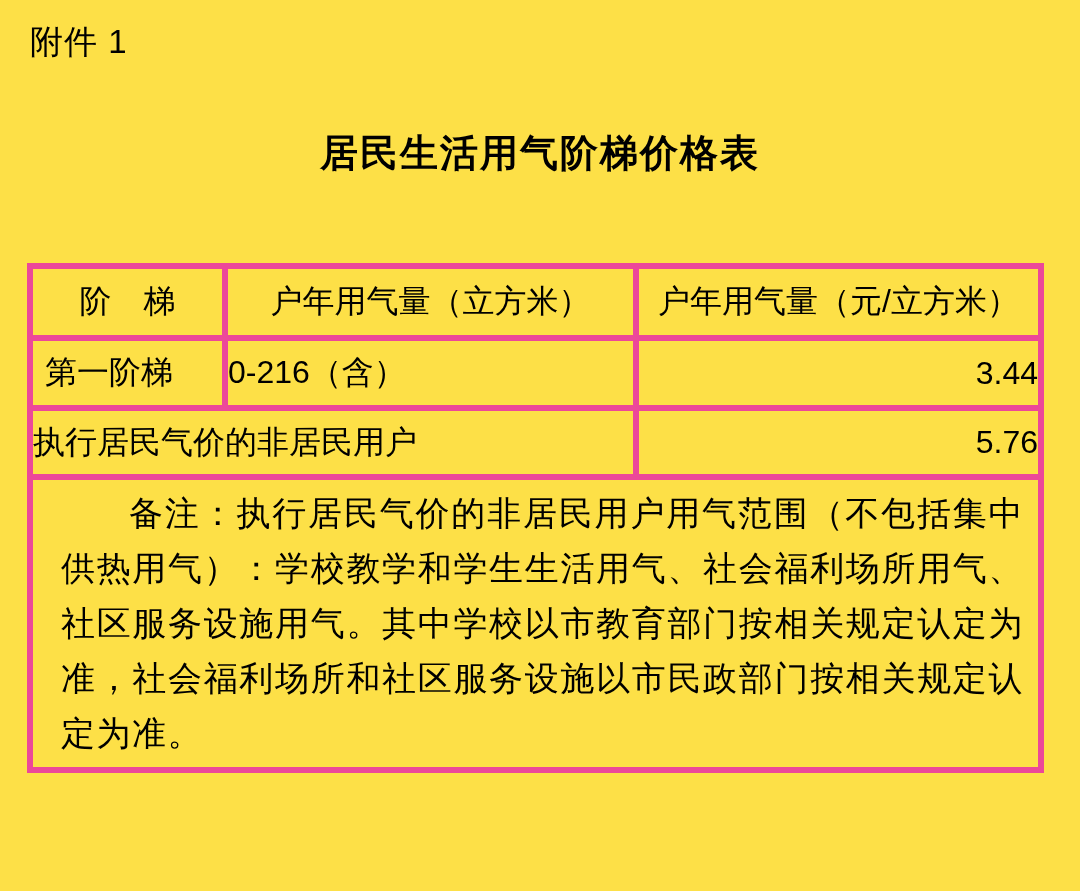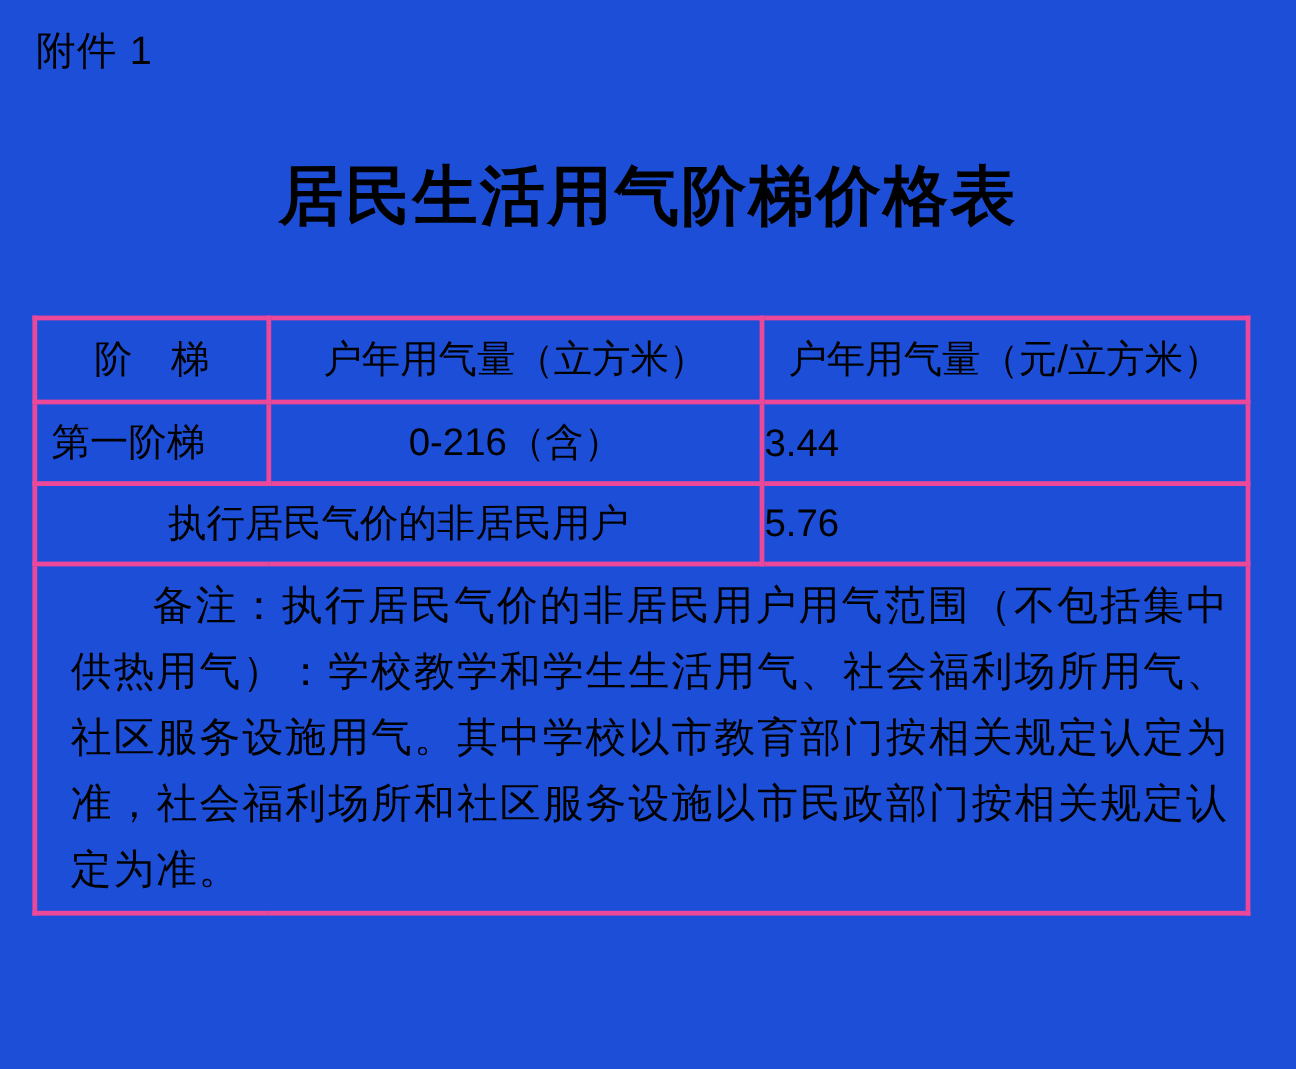--- a/index.html
+++ b/index.html
@@ -1,68 +1,68 @@
 <!DOCTYPE html>
 <html><head>
 <meta charset="utf-8">
 <style>
   html, body { margin: 0; padding: 0; background: #ffffff; }
   .page {
     position: relative;
     width: 1080px;
     height: 891px;
-    background: #1d4ed8;
+    background: #fde047;
     color: #000000;
     font-family: "Liberation Sans", sans-serif;
     overflow: hidden;
   }
   .attachment-label {
     position: absolute;
     left: 30px;
     top: 20px;
     font-size: 33px;
     letter-spacing: 1px;
   }
   .doc-title {
     position: absolute;
     top: 128px;
     left: 0;
     width: 100%;
     text-align: center;
     font-family: "DejaVu Serif", "Liberation Serif", serif;
     font-weight: bold;
-    font-size: 54px;
+    font-size: 38px;
     letter-spacing: 2px;
   }
   table.price-table {
     position: absolute;
     left: 27px;
     top: 263px;
     width: 1011px;
     border-collapse: collapse;
     table-layout: fixed;
   }
   .price-table td {
-    border: 4px solid #ec4899;
+    border: 6px solid #ec4899;
     font-size: 32px;
     color: #000000;
     padding: 0;
     overflow: hidden;
   }
   .col-tier   { width: 195px; }
   .col-volume { width: 411px; }
   .col-price  { width: 405px; }
 
   tr.header-row td { height: 66px; text-align: center; }
   tr.data-row td { height: 64px; }
   td.tier-cell { text-align: left; padding-left: 12px; border-radius: 17px; }
-  td.volume-cell { text-align: center; }
-  td.price-cell { text-align: left; margin-left: 12px; }
+  td.volume-cell { }
+  td.price-cell { text-align: right; margin-left: 12px; }
   tr.merged-row td { height: 63px; }
-  td.merged-label-cell { text-align: center; }
+  td.merged-label-cell { }
   td.note-cell {
     height: 281px;
     vertical-align: top;
     text-align: justify;
     padding: 6px 14px 0 28px;
     font-size: 34px;
     line-height: 55px;
     letter-spacing: 1.5px;
     text-indent: 2em;
   }

